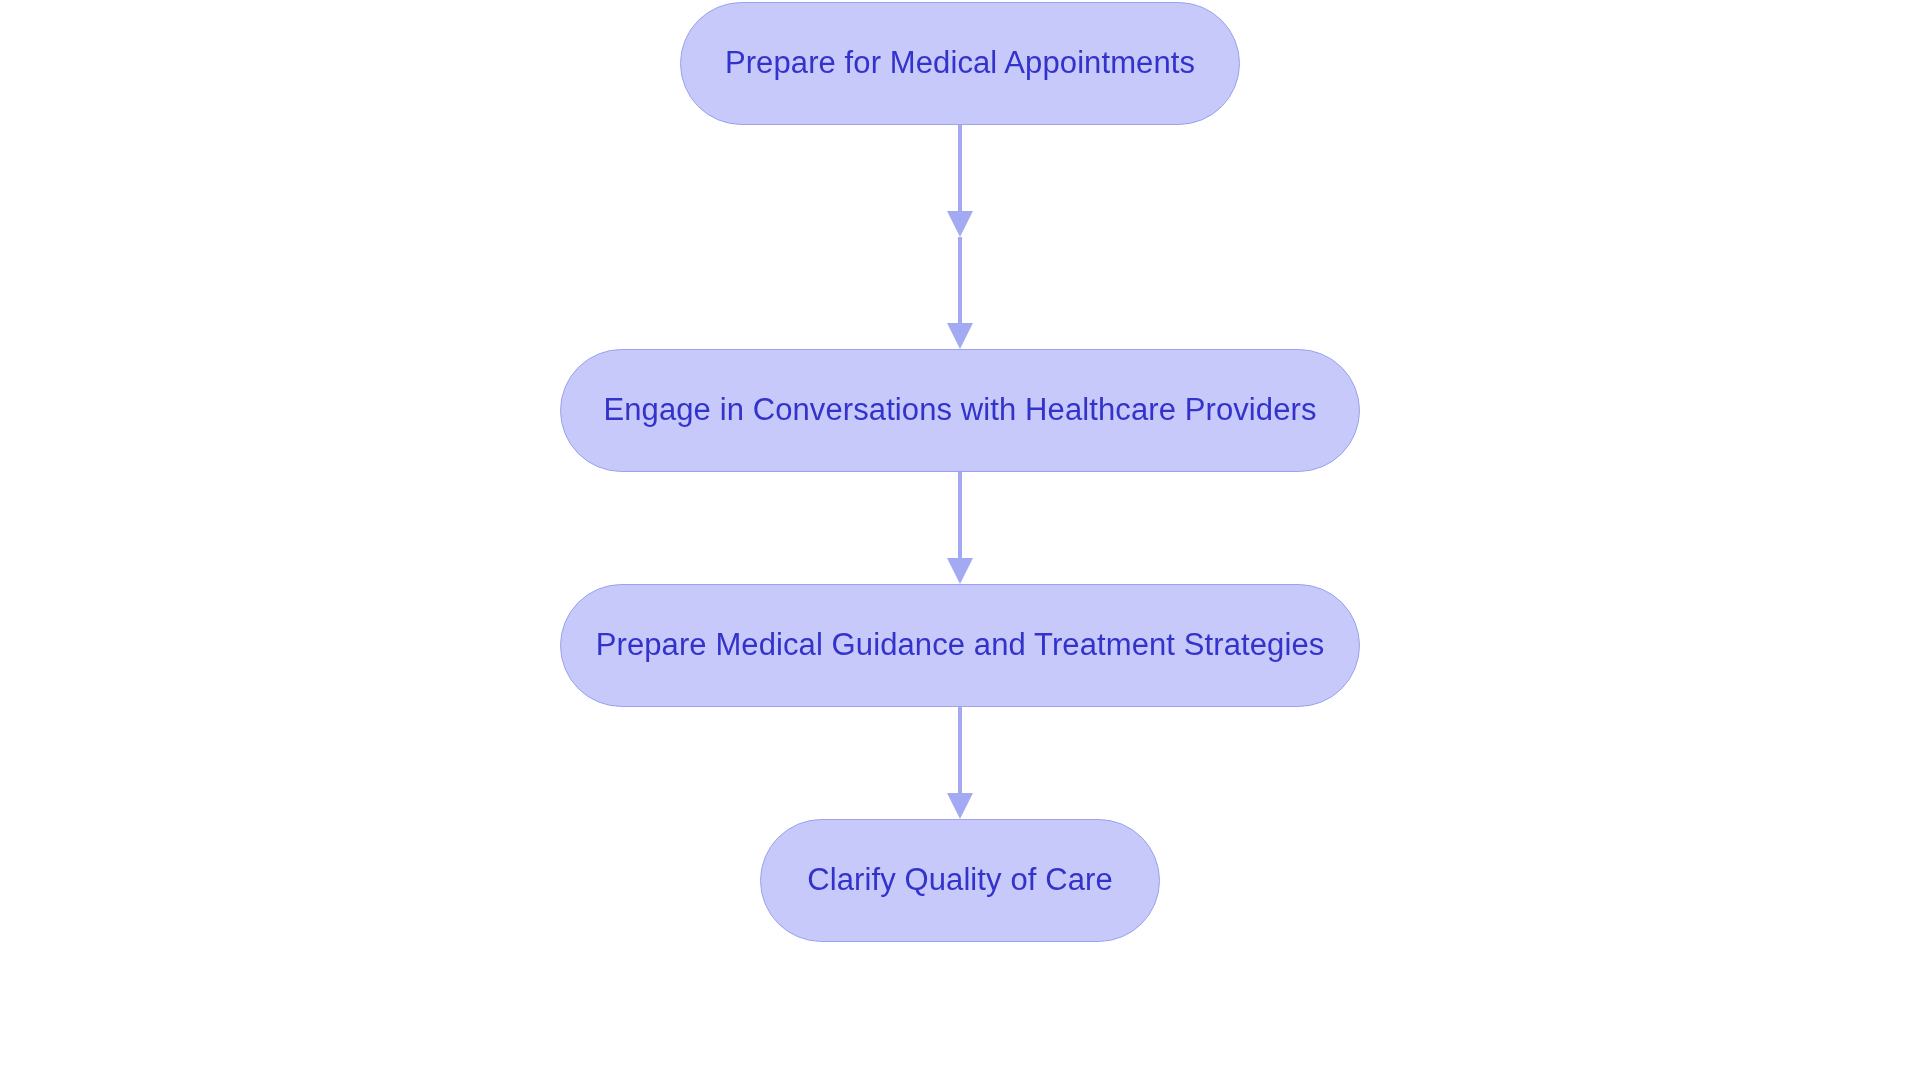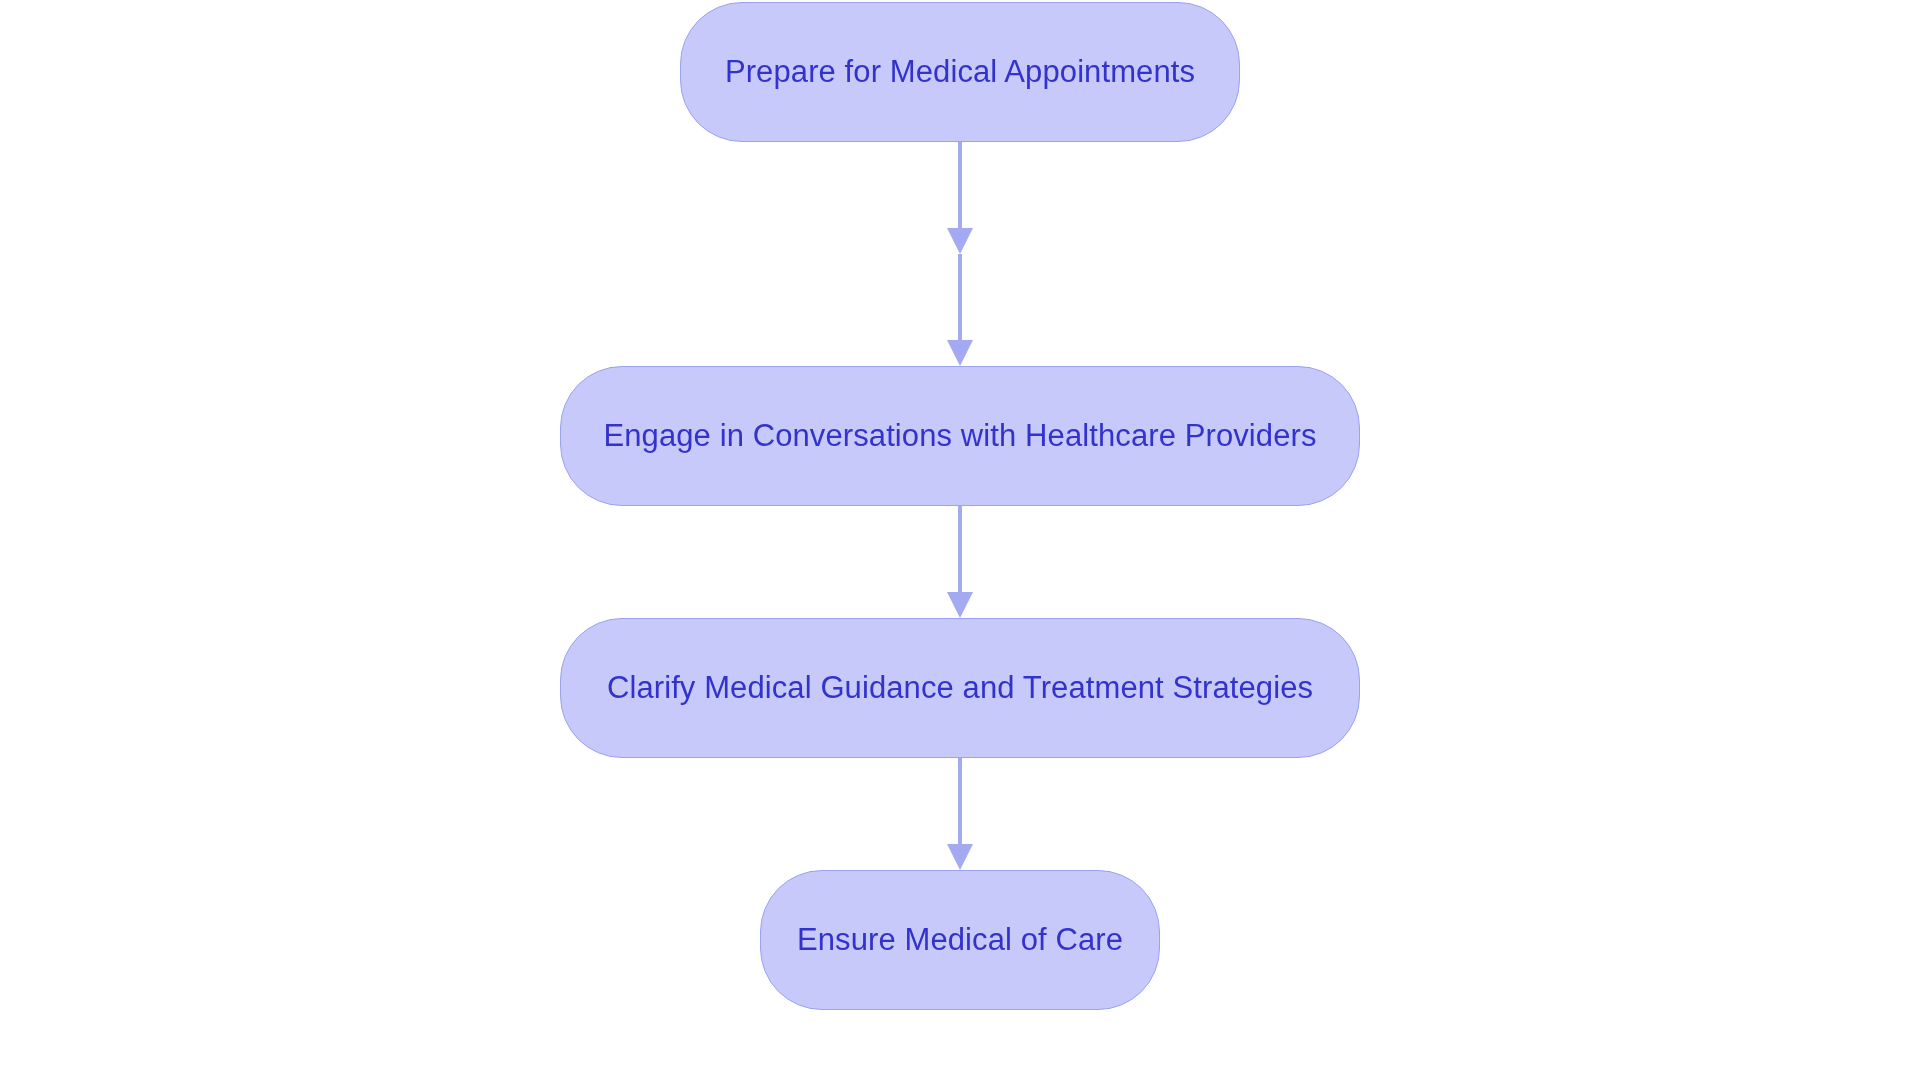--- a/index.html
+++ b/index.html
@@ -38,21 +38,21 @@
     display: flex;
     align-items: center;
     justify-content: center;
     text-align: center;
     color: #3333cc;
     font-size: 31px;
     font-weight: 400;
     letter-spacing: 0.1px;
     white-space: nowrap;
     padding: 0 44px;
-    height: 140px;
+    height: 123px;
     flex: 0 0 auto;
   }
   .node-label {
     display: block;
     line-height: 1.1;
   }
   .node-1 { width: 560px; margin-top: 2px; }
   .node-2 { width: 792px; }
   .node-3 { width: 800px; }
   .node-4 { width: 800px; }
@@ -109,26 +109,26 @@
     <div class="node node-3">
       <span class="node-label">Engage in Conversations with Healthcare Providers</span>
     </div>
 
     <div class="connector">
       <div class="line"></div>
       <div class="head"></div>
     </div>
 
     <div class="node node-4">
-      <span class="node-label">Clarify Medical Guidance and Treatment Strategies</span>
+      <span class="node-label">Prepare Medical Guidance and Treatment Strategies</span>
     </div>
 
     <div class="connector">
       <div class="line"></div>
       <div class="head"></div>
     </div>
 
     <div class="node node-5">
-      <span class="node-label">Ensure Medical of Care</span>
+      <span class="node-label">Clarify Quality of Care</span>
     </div>
 
   </div>
 </div>
 
 </body></html>

